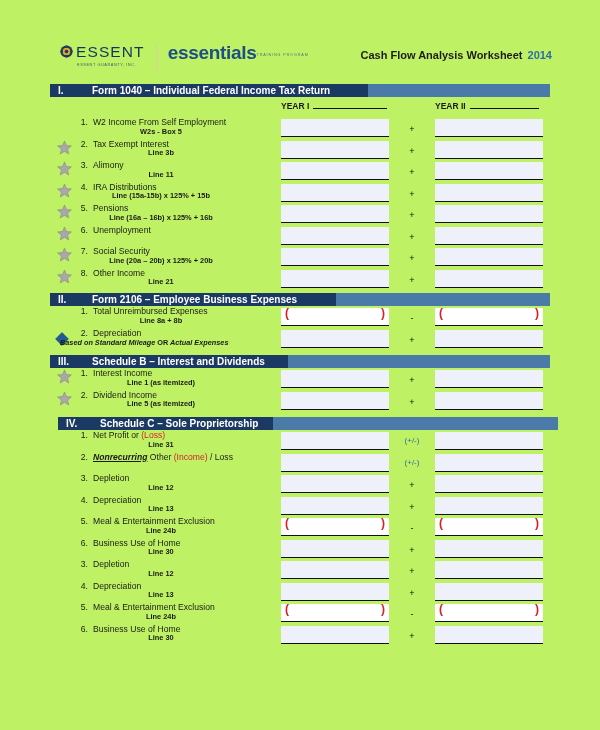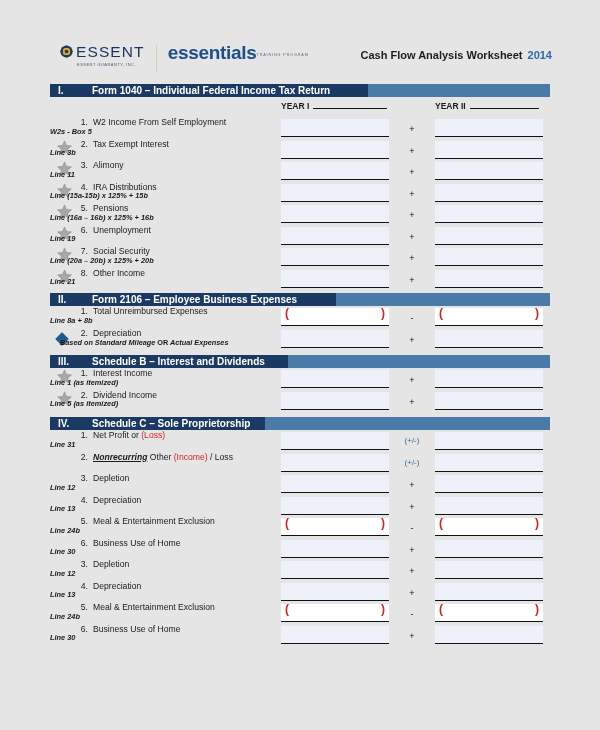--- a/index.html
+++ b/index.html
@@ -3,21 +3,21 @@
 <meta charset="utf-8">
 <style>
   html,body{margin:0;padding:0;}
   body{
     width:600px;height:730px;
     background:#ffffff;
     font-family:"Liberation Sans", sans-serif;
     color:#1a1a1a;
     overflow:hidden;
   }
-  .page{position:relative;width:600px;height:730px;background:#e5e5e5;}
+  .page{position:relative;width:600px;height:730px;background:#bef264;}
 
   
   .header{position:absolute;left:0;top:0;width:600px;height:82px;}
   .logo-wrap{position:absolute;left:60px;top:44px;display:flex;align-items:flex-start;}
   .essent-block{display:flex;flex-direction:column;align-items:flex-start;}
   .essent-top{display:flex;align-items:center;}
   .gear-ico{width:13px;height:13px;margin-right:3px;flex:0 0 auto;}
   .essent-name{font-size:15.5px;letter-spacing:1.1px;color:#14355f;font-weight:400;line-height:15px;}
   .essent-sub{font-size:3.9px;letter-spacing:0.55px;color:#4a5a72;margin-top:2.5px;margin-left:17px;white-space:nowrap;}
   .logo-div{width:1px;height:27px;background:#d8cfa8;margin:0 11px;margin-top:1px;}
@@ -33,22 +33,22 @@
   .secbar .txt{position:absolute;top:0;left:8px;height:15px;line-height:13px;
     font-size:10px;font-weight:bold;color:#ffffff;white-space:nowrap;}
   .secbar .rn{display:inline-block;width:34px;}
 
   
   .row{position:absolute;left:50px;width:500px;height:21.5px;}
   .star{position:absolute;left:7px;top:1px;width:15px;height:15px;}
   .dia{position:absolute;left:5px;top:4px;width:14px;height:14px;}
   .num{position:absolute;left:25px;top:0px;font-size:8.6px;color:#1a1a1a;text-align:right;width:13px;}
   .lbl{position:absolute;left:43px;top:0px;font-size:8.6px;color:#1a1a1a;white-space:nowrap;}
-  .sub{position:absolute;top:9.5px;font-size:7.4px;font-style:italic;font-weight:bold;color:#1a1a1a;
-       white-space:nowrap;text-align:left;left:0;width:222px;}
+  .sub{position:absolute;top:9.5px;font-size:7.4px;font-weight:bold;color:#1a1a1a;
+       white-space:nowrap;text-align:center;left:0;width:222px;}
   .red{color:#d81f26;}
   .nonrec{font-weight:bold;font-style:italic;text-decoration:underline;}
 
   
   .fld{position:absolute;top:2px;height:17px;background:#eef0fa;border-bottom:1.3px solid #111;}
   .f1{left:231px;width:108px;}
   .f2{left:385px;width:108px;}
   .op{position:absolute;top:7px;width:46px;text-align:center;font-size:9px;color:#111;left:339px;}
   .op.pm{color:#2e6ca8;font-size:8px;top:6px;font-weight:normal;}
   .paren{position:absolute;top:-1px;font-size:12px;color:#d81f26;font-weight:bold;line-height:12px;}
@@ -155,21 +155,20 @@
         <div class="fld f1"></div>
         <div class="fld f2"></div>
         <div class="op">+</div>
       </div>
       <div class="row" style="top: 224.5px;">
         <svg class="star" viewBox="0 0 24 24">
           <path d="M12 1.5 L15 8.8 L23 9.4 L17 14.6 L18.8 22.4 L12 18.2 L5.2 22.4 L7 14.6 L1 9.4 L9 8.8 Z" fill="#a8a8a8" stroke="#8a8a8a" stroke-width="1"></path>
         </svg>
         <div class="num">6.</div>
         <div class="lbl">Unemployment</div>
-        <div class="sub">Line 19</div>
         <div class="fld f1"></div>
         <div class="fld f2"></div>
         <div class="op">+</div>
       </div>
       <div class="row" style="top: 246px;">
         <svg class="star" viewBox="0 0 24 24">
           <path d="M12 1.5 L15 8.8 L23 9.4 L17 14.6 L18.8 22.4 L12 18.2 L5.2 22.4 L7 14.6 L1 9.4 L9 8.8 Z" fill="#a8a8a8" stroke="#8a8a8a" stroke-width="1"></path>
         </svg>
         <div class="num">7.</div>
         <div class="lbl">Social Security</div>
@@ -237,21 +236,21 @@
         <svg class="star" viewBox="0 0 24 24">
           <path d="M12 1.5 L15 8.8 L23 9.4 L17 14.6 L18.8 22.4 L12 18.2 L5.2 22.4 L7 14.6 L1 9.4 L9 8.8 Z" fill="#a8a8a8" stroke="#8a8a8a" stroke-width="1"></path>
         </svg>
         <div class="num">2.</div>
         <div class="lbl">Dividend Income</div>
         <div class="sub">Line 5 (as itemized)</div>
         <div class="fld f1"></div>
         <div class="fld f2"></div>
         <div class="op">+</div>
       </div>
-      <div class="secbar" style="top: 417px;">
+      <div class="secbar" style="top: 417px; margin-left: 8px;">
         <div class="dark" style="width: 215px;"></div>
         <div class="txt"><span class="rn">IV.</span>Schedule C – Sole Proprietorship</div>
       </div>
       <div class="row" style="top: 430px;">
         <div class="num">1.</div>
         <div class="lbl">Net Profit or <span class="red">(Loss)</span></div>
         <div class="sub">Line 31</div>
         <div class="fld f1"></div>
         <div class="fld f2"></div>
         <div class="op pm">(+/-)</div>

